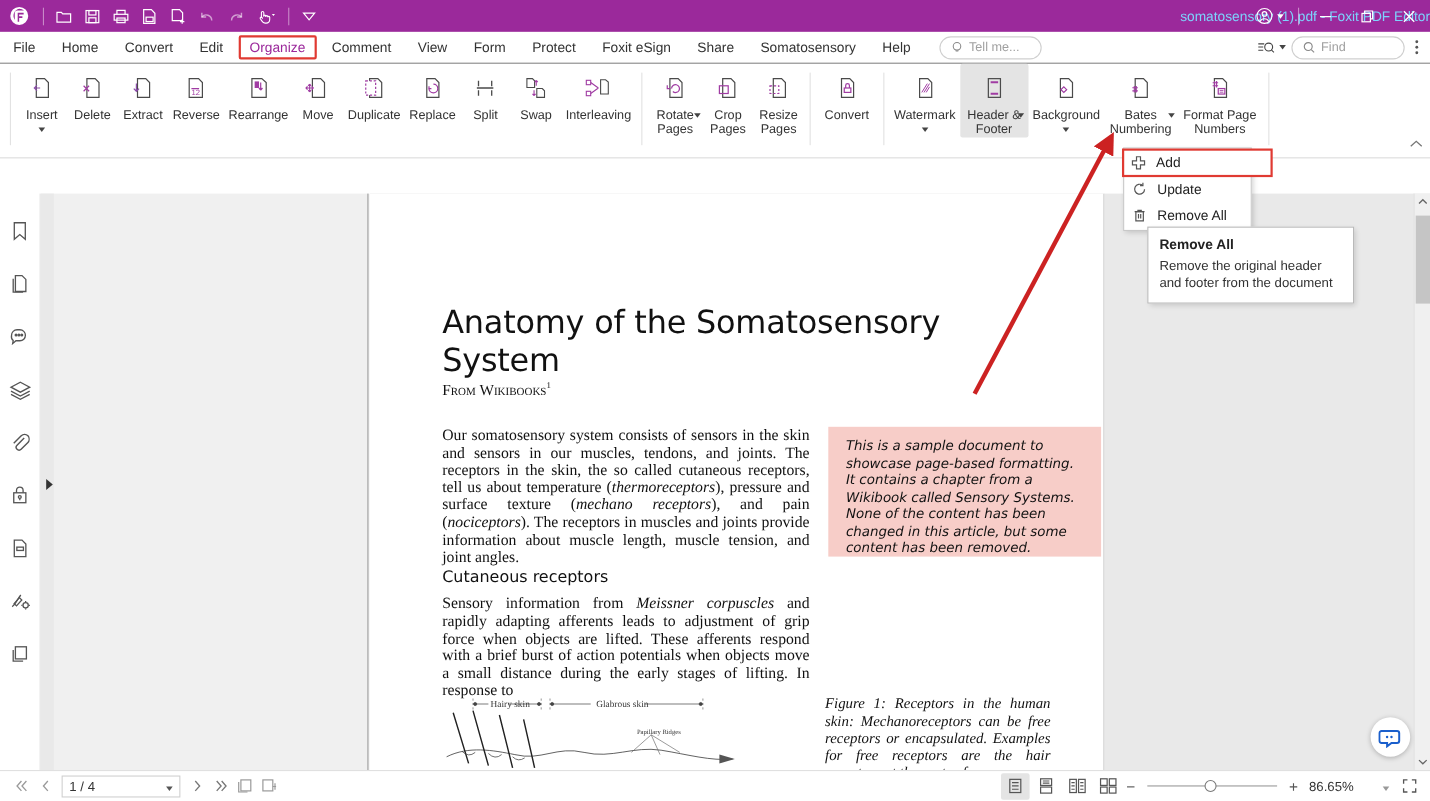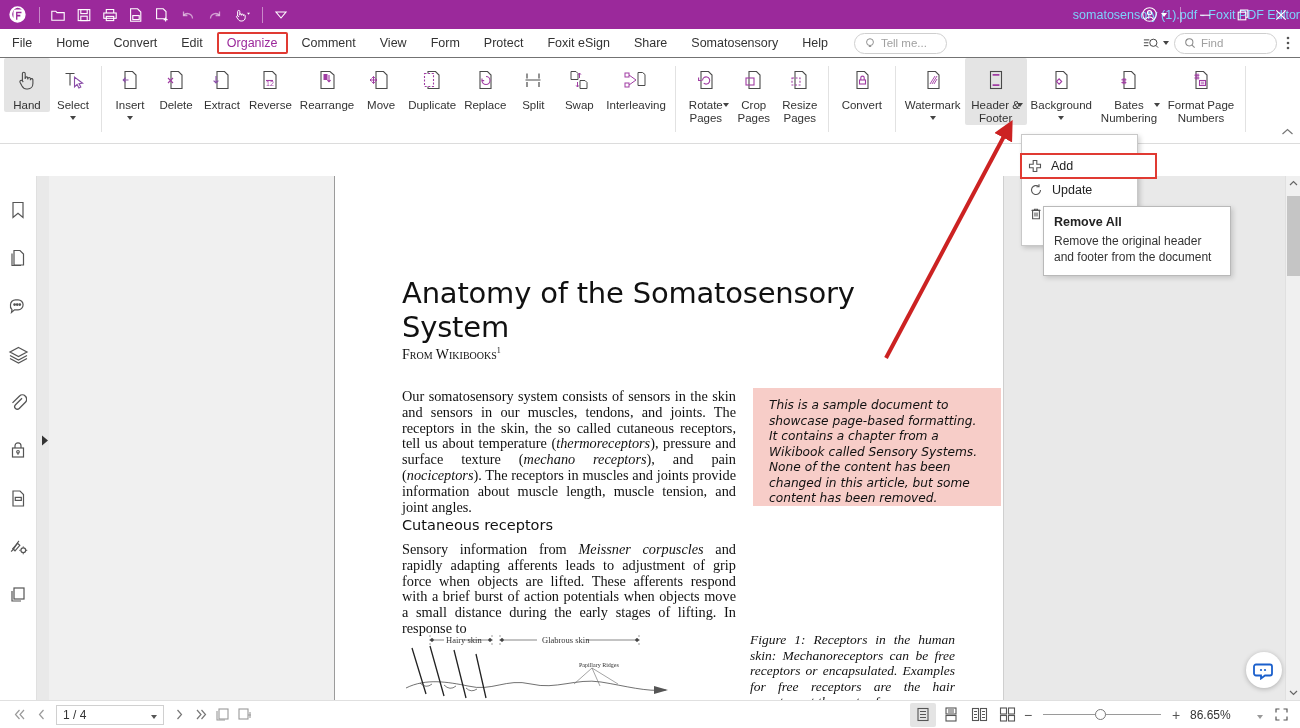--- a/index.html
+++ b/index.html
@@ -87,21 +87,21 @@
   }
   .ribbon-collapse {
     position: absolute; right: 6px; bottom: 4px; color: #666; font-size: 11px;
   }
 
   
   .dropdown {
     position: absolute; left: 1021px; top: 134px; width: 117px;
     background: #fff; border: 1px solid #c8c8c8;
     box-shadow: 2px 2px 5px rgba(0,0,0,.18); z-index: 40;
-    padding: 19px 0;
+    padding: 1px 0;
   }
   .dd-item {
     height: 24px; display: flex; align-items: center; gap: 8px;
     padding: 0 6px; font-size: 12.5px; color: #222;
   }
   .dd-item .ddic { width: 16px; display:flex; align-items:center; justify-content:center; }
   .dd-item.hl { outline: 2px solid #E03A32; outline-offset: -1px; position: relative; z-index: 2;
                 width: 135px; margin-left: -1px; background:#fff; }
 
   .tooltip {
@@ -395,45 +395,20 @@
             <circle cx="2" cy="3" r="1.3"></circle>
             <circle cx="2" cy="8" r="1.3"></circle>
             <circle cx="2" cy="13" r="1.3"></circle>
           </svg>
       </div>
     </div>
   </div>
 
   <div class="ribbon">
 
-    <div class="rgroup">
-      <div class="rbtn sel">
-        <div class="ricon">
-          <svg width="26" height="26" viewBox="0 0 26 26" fill="none" stroke="#4a4a4a" stroke-width="1.1">
-            <path d="M8.4 14V6.6a1.4 1.4 0 0 1 2.8 0V12"></path>
-            <path d="M11.2 11.2a1.3 1.3 0 0 1 2.6 0v1.3"></path>
-            <path d="M13.8 11.8a1.3 1.3 0 0 1 2.6 0v1.4"></path>
-            <path d="M16.4 12.6a1.3 1.3 0 0 1 2.5 0v4c0 3-2.1 5.4-5.2 5.4h-1.3c-2.5 0-3.5-1.4-4.4-3L6 15.2a1.4 1.4 0 0 1 2.4-1.4l.8 1.3"></path>
-          </svg>
-        </div>
-        <div class="rlabel">Hand</div>
-      </div>
-      <div class="rbtn">
-        <div class="ricon">
-          <svg width="26" height="26" viewBox="0 0 26 26" fill="none" stroke="#6b3f8e" stroke-width="1.1">
-            <path d="M5.5 6.5h9M10 6.5v12" stroke="#4a4a4a"></path>
-            <path d="M14.5 10l0 10 2.6-2.6 1.8 3.6 1.9-.9-1.8-3.5 3.6-.4z" fill="#fff" stroke="#8a4da8"></path>
-          </svg>
-        </div>
-        <div class="rlabel">Select</div>
-        <div class="caret-row">
-            <i class="caret"></i>
-          </div>
-      </div>
-    </div>
     <div class="rsep"></div>
 
     <div class="rgroup">
       <div class="rbtn">
         <div class="ricon">
           <svg width="26" height="26" viewBox="0 0 26 26" fill="none" stroke="#6e4e86" stroke-width="1.1">
               <path d="M8 4.5h7.5L19 8v13.5H8z" stroke="#4a4a4a"></path>
               <path d="M11.5 13h-5M8.6 10.6L6.2 13l2.4 2.4" stroke="#8a4da8"></path>
             </svg>
         </div>

